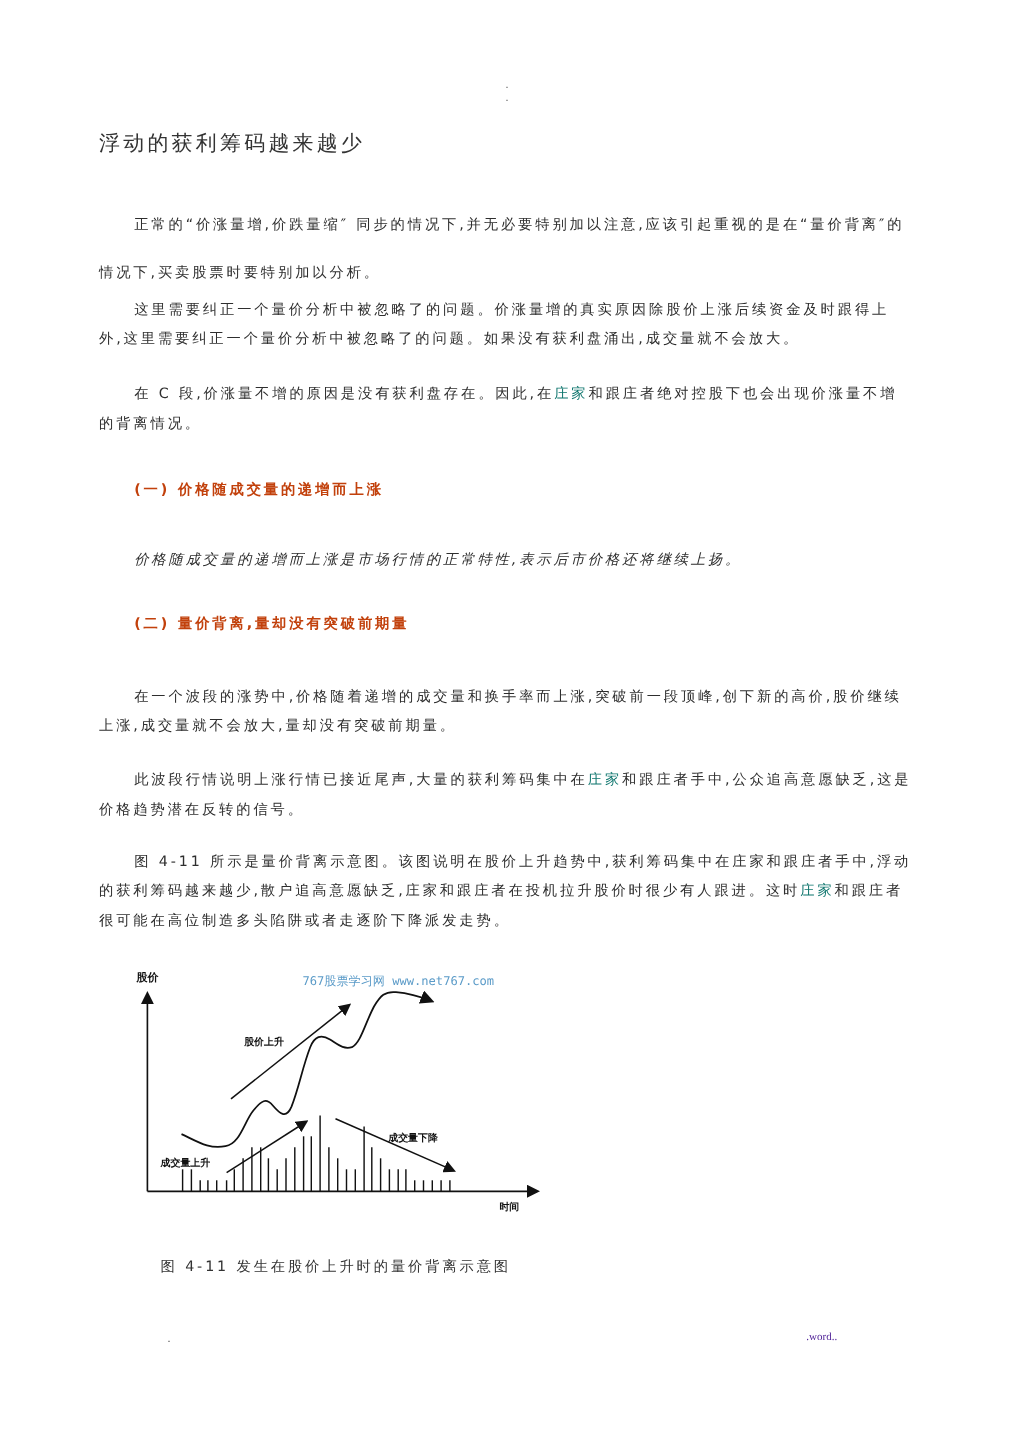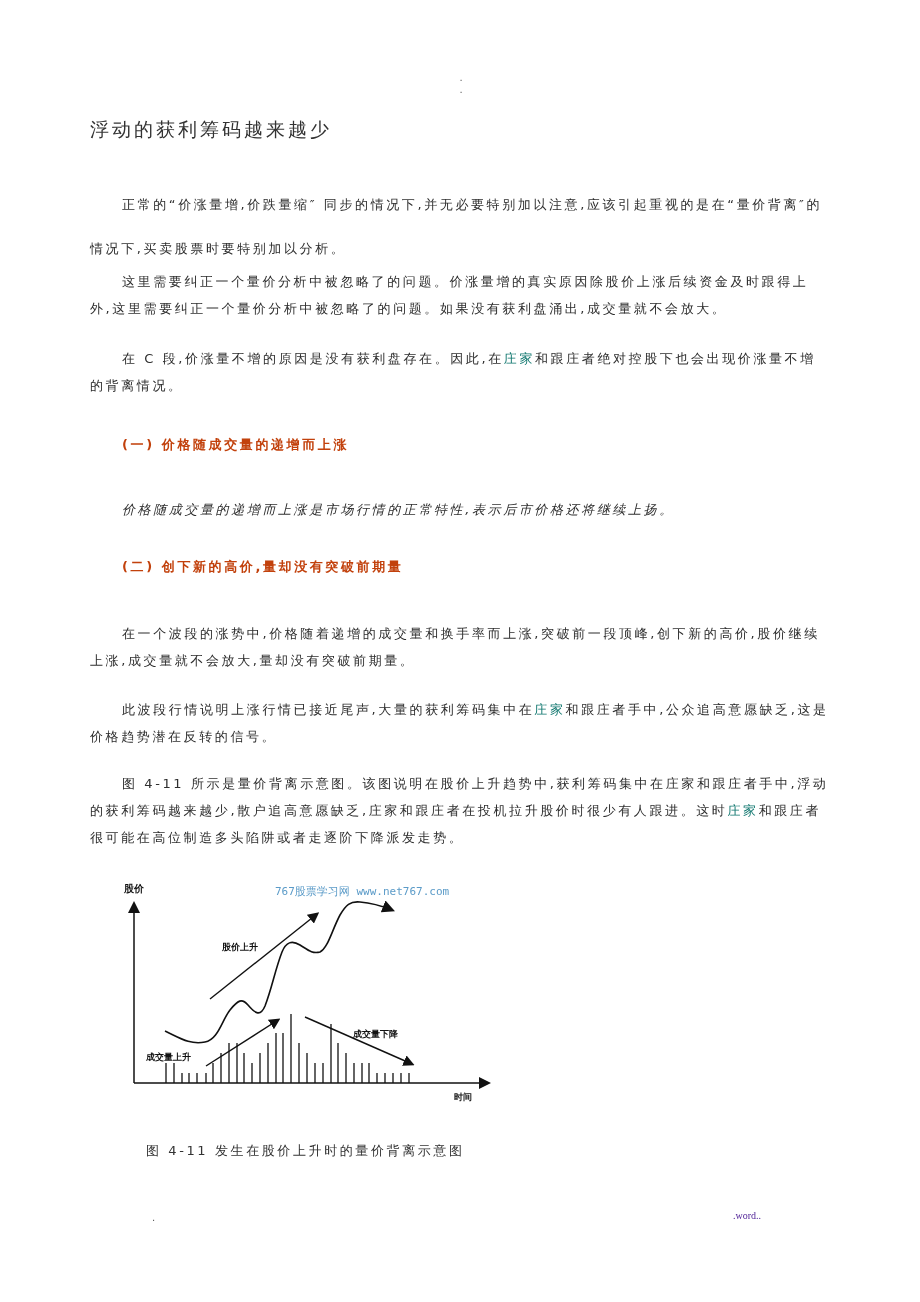--- a/index.html
+++ b/index.html
@@ -38,21 +38,21 @@
 <p class="para" style="top:345px; line-height:27px;">
   <span class="indent"></span><span>在 C 段,价涨量不增的原因是没有获利盘存在。因此,在</span><span class="hl">庄家</span><span>和跟庄者绝对控股下也会出现价涨量不增的背离情况。</span>
 </p>
 
 <h3 class="sec" style="top:436px;">(一) 价格随成交量的递增而上涨</h3>
 
 <p class="para" style="top:496px; line-height:27px;font-style:italic;">
   <span class="indent"></span><span>价格随成交量的递增而上涨是市场行情的正常特性,表示后市价格还将继续上扬。</span>
 </p>
 
-<h3 class="sec" style="top:558px;">(二) 创下新的高价,量却没有突破前期量</h3>
+<h3 class="sec" style="top:558px;">(二) 量价背离,量却没有突破前期量</h3>
 
 <p class="para" style="top:620px; line-height:27px;">
   <span class="indent"></span><span>在一个波段的涨势中,价格随着递增的成交量和换手率而上涨,突破前一段顶峰,创下新的高价,股价继续上涨,成交量就不会放大,量却没有突破前期量。</span>
 </p>
 
 <p class="para" style="top:696px; line-height:27px;">
   <span class="indent"></span><span>此波段行情说明上涨行情已接近尾声,大量的获利筹码集中在</span><span class="hl">庄家</span><span>和跟庄者手中,公众追高意愿缺乏,这是价格趋势潜在反转的信号。</span>
 </p>
 
 <p class="para" style="top:770px; line-height:27px;">

